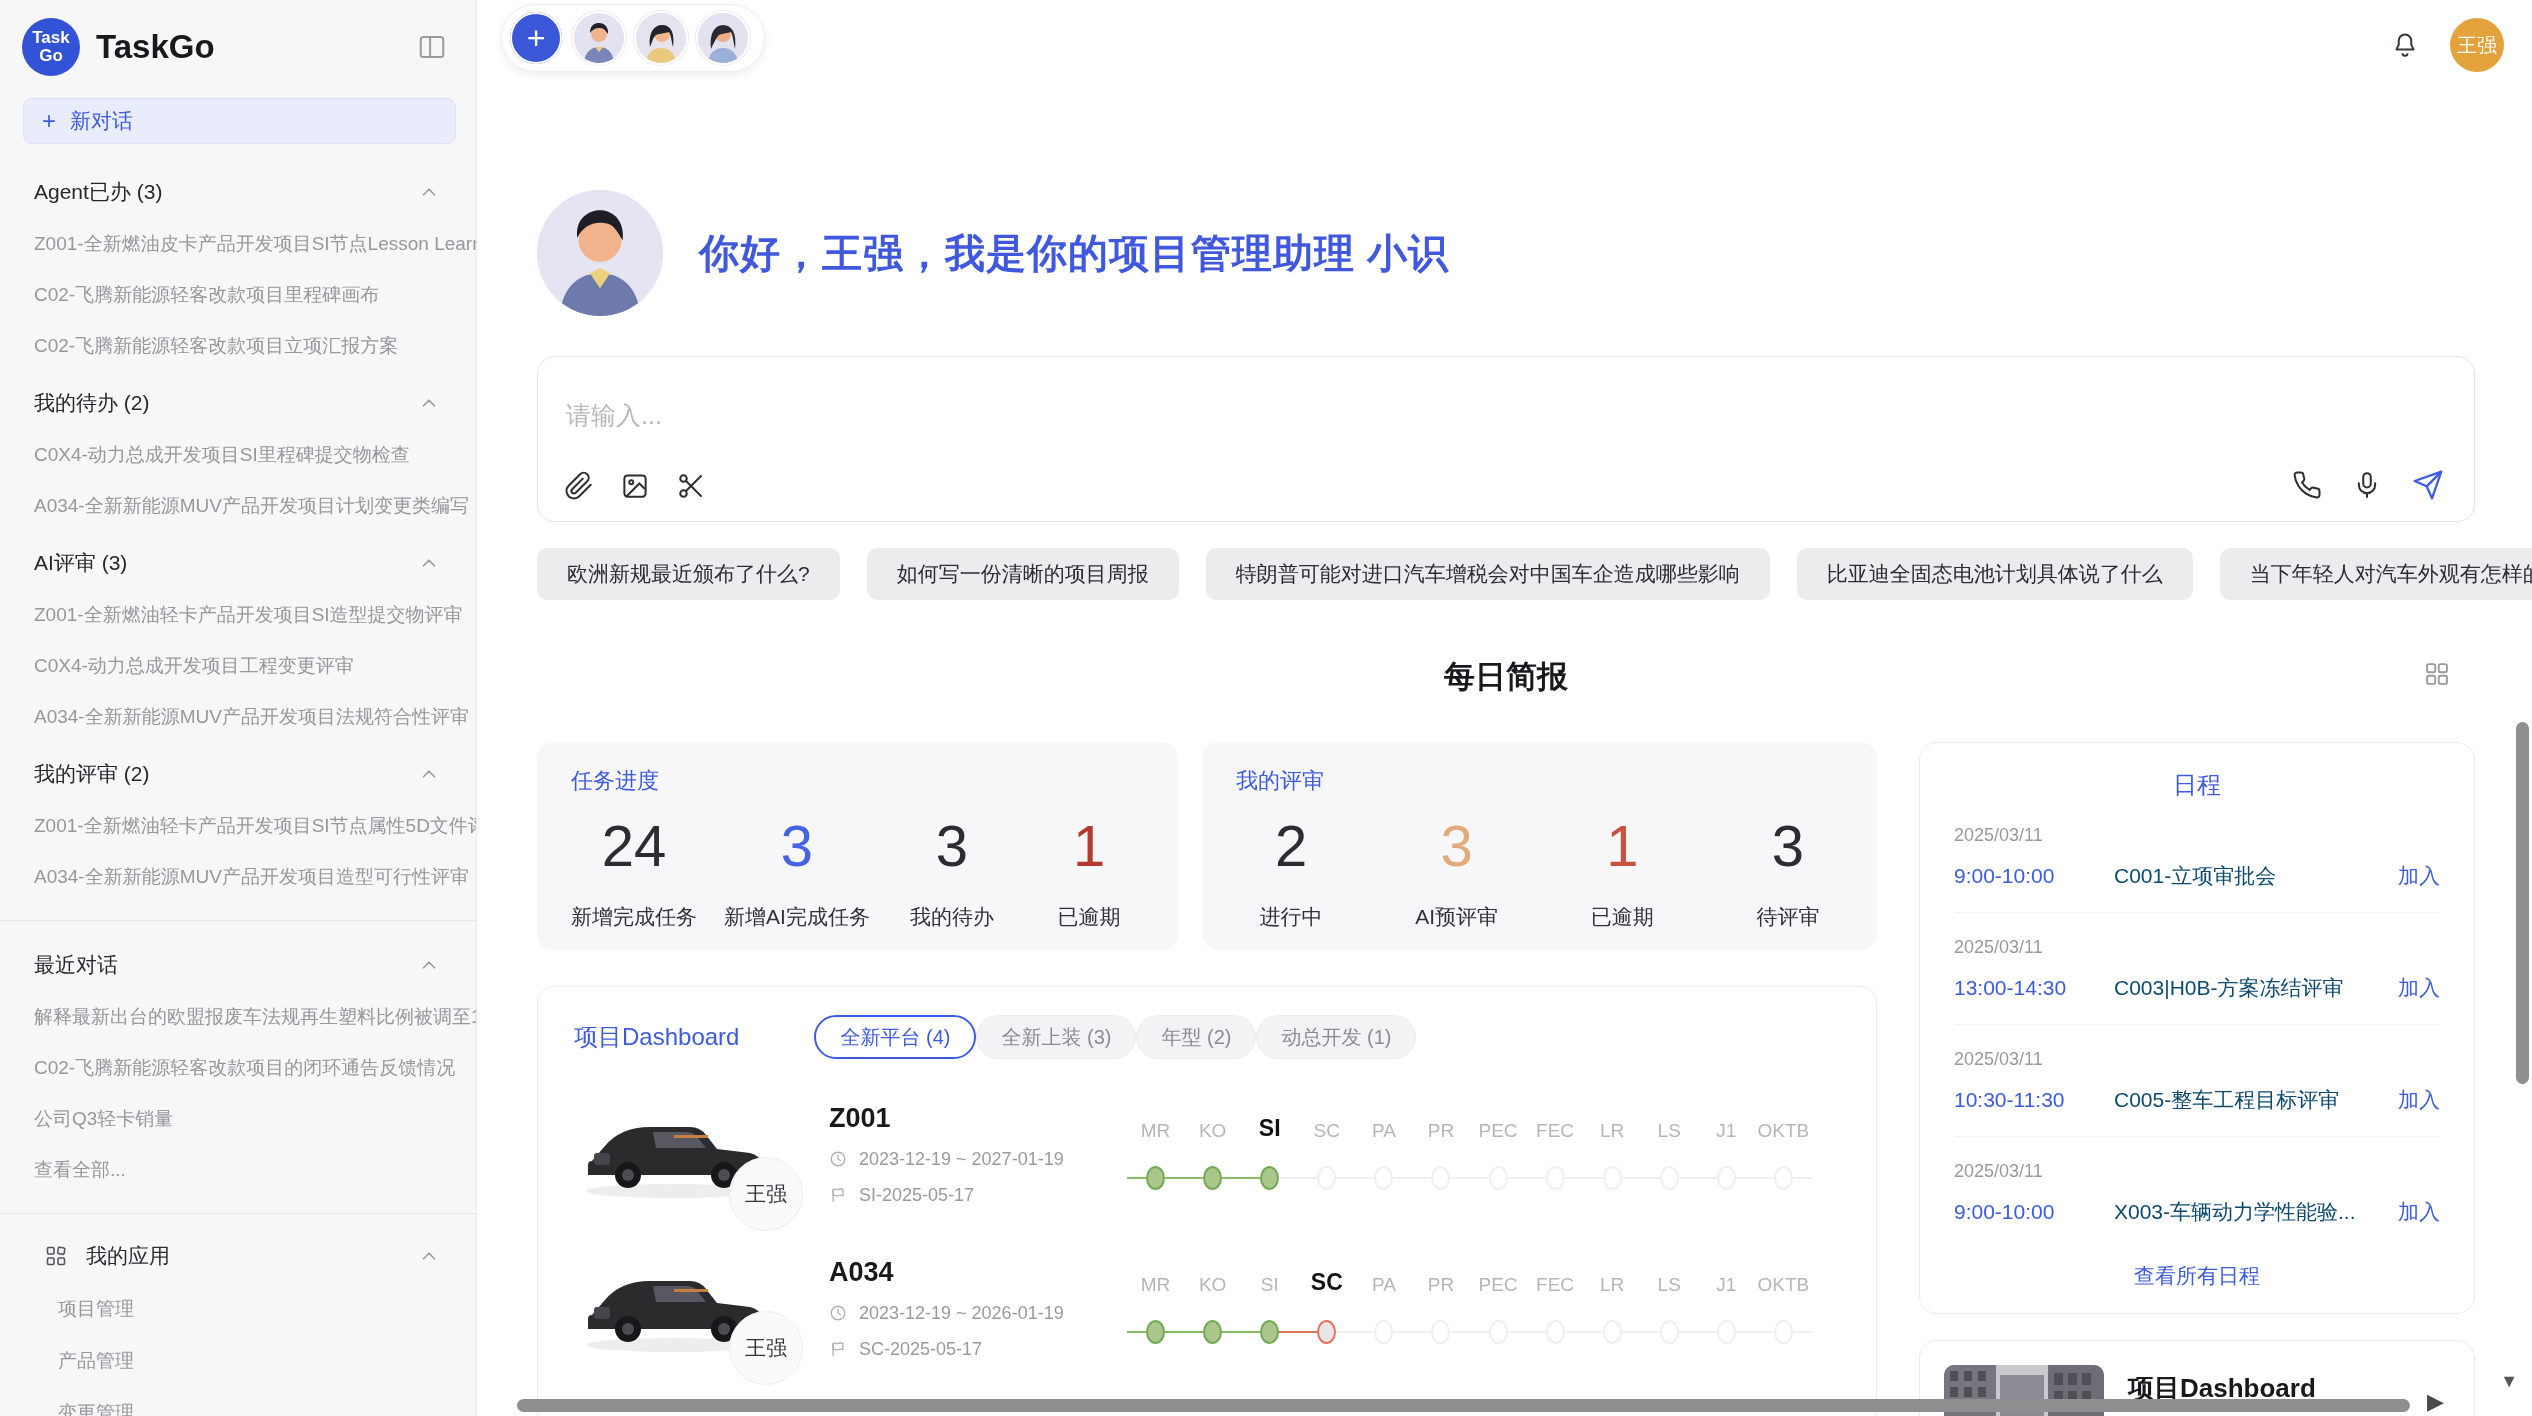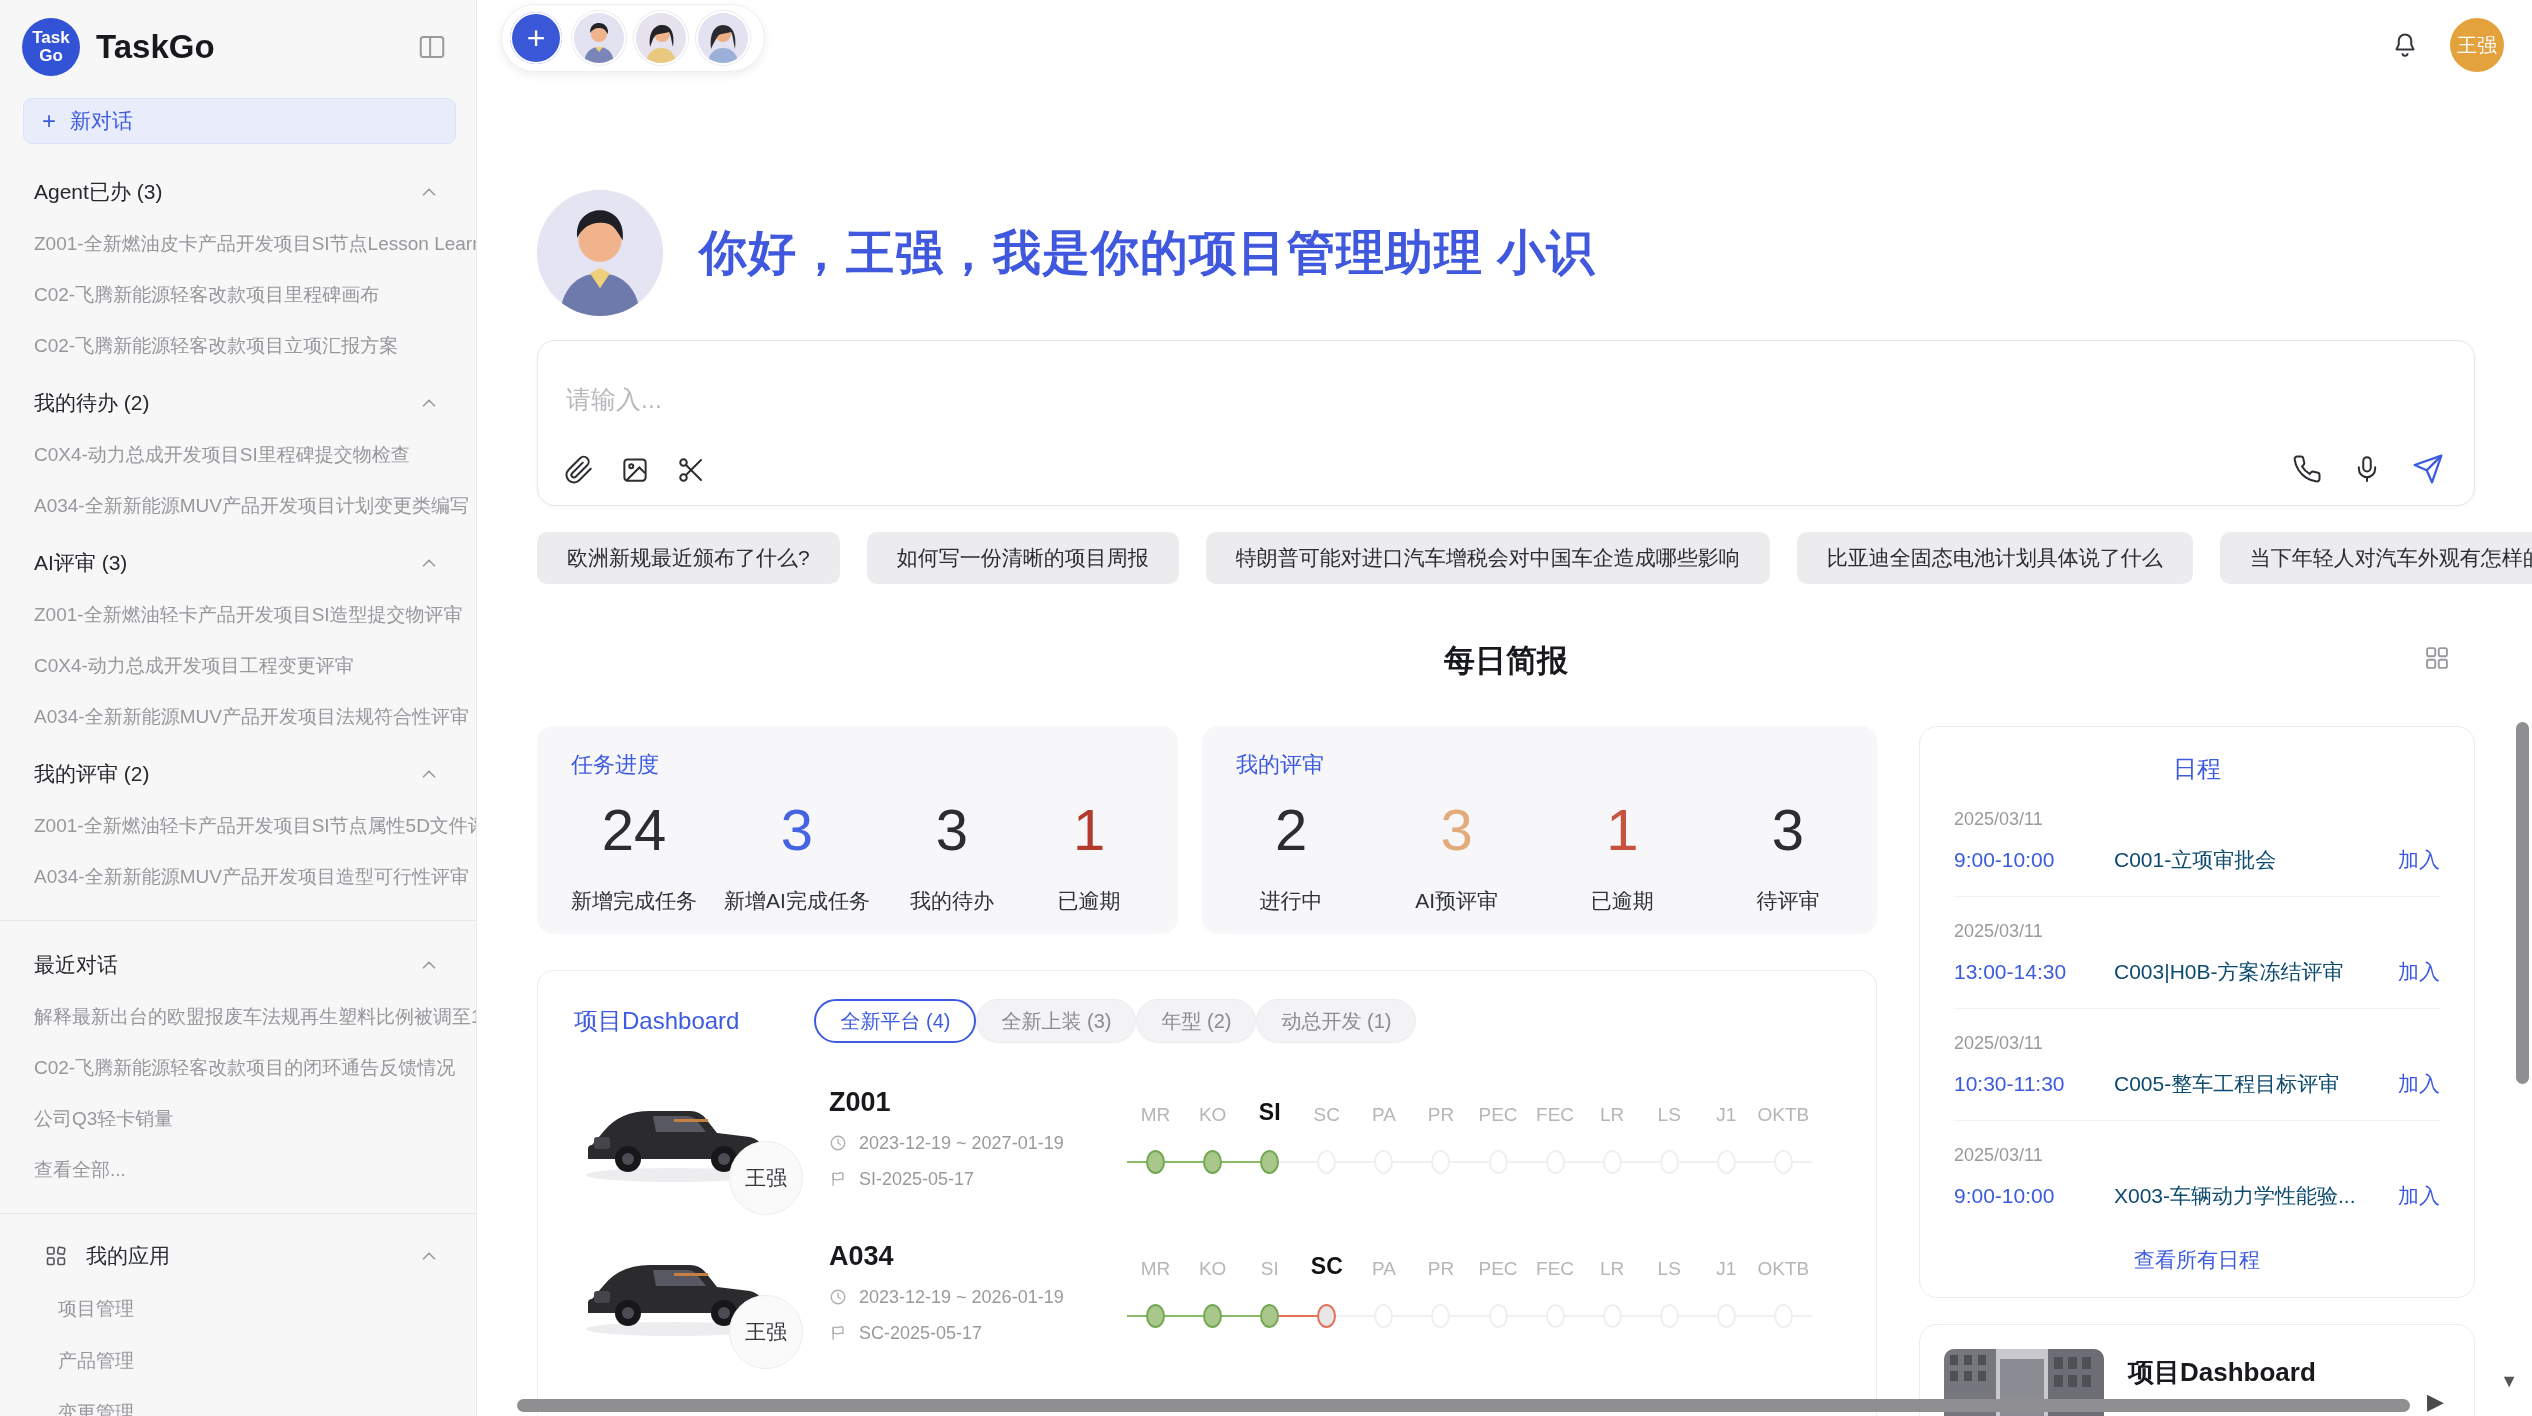--- a/index.html
+++ b/index.html
@@ -76,24 +76,24 @@
   .bell{ cursor:pointer; }
   .user-avatar{
     width:54px; height:54px; border-radius:50%; background:#e3a23c; color:#fff;
     display:grid; place-items:center; font-size:20px; cursor:pointer;
   }
 
   .content{ margin:120px 0 0 60px; width:1938px; }
 
   .greet{ display:flex; align-items:center; gap:36px; }
   .greet-avatar{ width:126px; height:126px; border-radius:50%; overflow:hidden; background:#e4e4f2; }
-  .greet-text{ font-size:48px; font-weight:bold; color:#3f58dd; letter-spacing:1px; }
+  .greet-text{ font-size:40px; font-weight:bold; color:#3f58dd; letter-spacing:1px; }
 
   .composer{
-    margin-top:24px; height:166px; border:1px solid #e5e5e8; border-radius:18px;
+    margin-top:40px; height:166px; border:1px solid #e5e5e8; border-radius:18px;
     position:relative; background:#fff; box-shadow:0 1px 4px rgba(0,0,0,.03);
   }
   .composer .ph{ position:absolute; top:42px; left:28px; font-size:25px; color:#b9b9bd; }
   .comp-left{ position:absolute; left:26px; bottom:20px; display:flex; gap:26px; align-items:center; }
   .comp-right{ position:absolute; right:30px; bottom:20px; display:flex; gap:30px; align-items:center; }
   .comp-icon{ cursor:pointer; }
 
   .chips{ display:flex; gap:27px; margin-top:26px; }
   .chip{
     background:#ececee; border-radius:10px; height:52px; display:flex; align-items:center;

